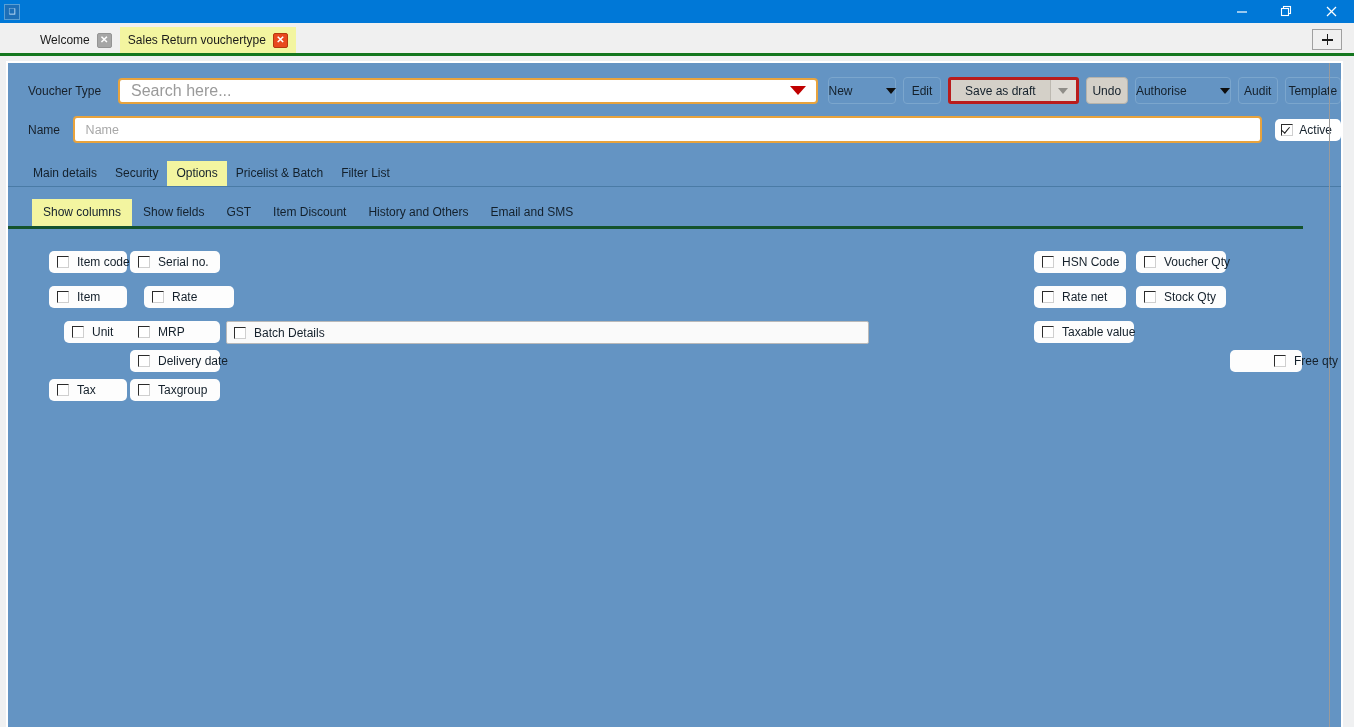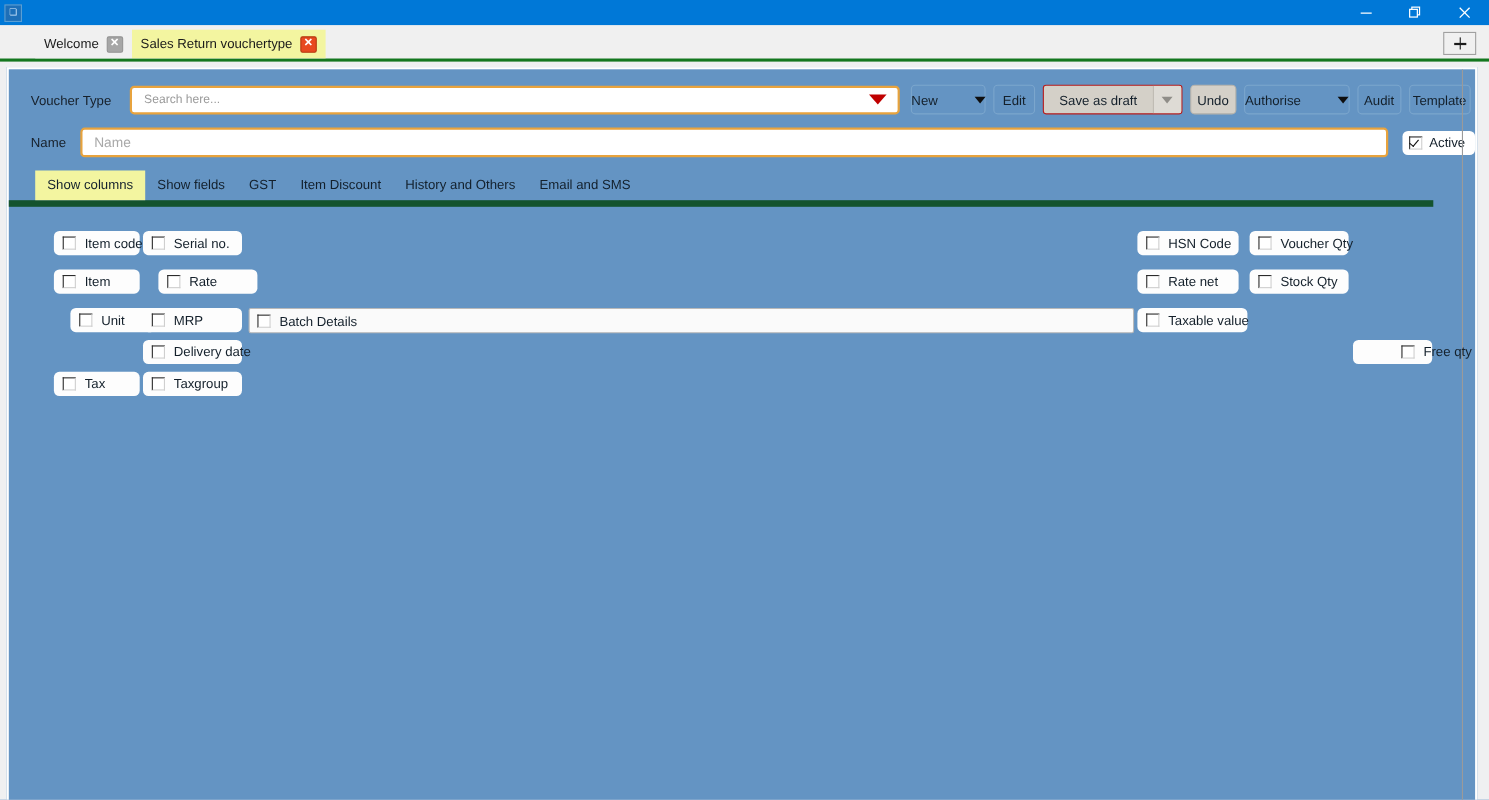--- a/index.html
+++ b/index.html
@@ -75,21 +75,21 @@
   .lbl { font-size: 12px; color: #17202a; }
   .lbl-voucher { width: 88px; }
   .searchbox {
     width: 700px; height: 26px; background: #ffffff;
     border: 2px solid #e8a33d; border-radius: 4px;
     display: flex; align-items: center; padding: 0 4px 0 9px;
     margin-left: 2px;
   }
   .searchbox input {
     flex: 1; border: 0; outline: 0; background: transparent;
-    font-family: "Liberation Sans", sans-serif; font-size: 11px; color: #222;
+    font-family: "Liberation Sans", sans-serif; font-size: 16px; color: #222;
   }
   .searchbox input::placeholder { color: #9a9a9a; }
   .caret-red {
     width: 0; height: 0; margin-right: 6px;
     border-left: 8px solid transparent; border-right: 8px solid transparent;
     border-top: 9px solid #c00000;
   }
 
   
   .toolbar { display: flex; align-items: center; gap: 7px; margin-left: 10px; }
@@ -100,21 +100,21 @@
   }
   .tbtn.ghost { background: transparent; border: 1px solid #7ba6cd; }
   .tbtn.gray  { background: #d4d0c8; border: 1px solid #b7b3ab; }
   .tbtn .cap { padding: 0 10px; }
   .dd-caret {
     width: 0; height: 0; margin-right: 10px; margin-left: 6px;
     border-left: 5px solid transparent; border-right: 5px solid transparent;
     border-top: 6px solid #0e0e0e;
   }
   .splitwrap {
-    height: 27px; display: flex; background: #d4d0c8; border: 1px solid #b91c1c;
+    height: 27px; display: flex; background: #d4d0c8; border: 3px solid #b91c1c;
     border-radius: 3px; overflow: hidden;
   }
   .splitwrap .cap {
     display: flex; align-items: center; padding: 0 14px; font-size: 12px; color: #14202b;
   }
   .splitwrap .drop {
     width: 26px; display: flex; align-items: center; justify-content: center;
     background: #dedbd5; border-left: 1px solid #bdb9b1;
   }
   .dd-caret-gray {
@@ -159,21 +159,21 @@
     margin: 18px 0 0 0; padding-left: 16px; display: flex; align-items: stretch;
     border-bottom: 1px solid #4a7ba6;
   }
   .tabrow1 .t {
     font-size: 12px; color: #13202c; padding: 5px 9px 6px 9px; white-space: nowrap;
   }
   .tabrow1 .t.sel { background: #f3f5a0; }
 
   .tabrow2 {
     margin: 12px 0 0 0; padding-left: 24px; display: flex; align-items: stretch;
-    border-bottom: 6px solid #14532d; width: 1295px;
+    border-bottom: 3px solid #14532d; width: 1295px;
   }
   .tabrow2 .t {
     font-size: 12px; color: #13202c; padding: 6px 11px 7px 11px; white-space: nowrap;
   }
   .tabrow2 .t.sel { background: #f3f5a0; }
 
   
   .options-area { position: relative; height: 300px; }
   .chip {
     position: absolute; height: 22px; background: #fdfdfd; border-radius: 5px;
@@ -272,20 +272,27 @@
     <div class="lbl lbl-name">Name</div>
     <div class="namebox">
       <input type="text" placeholder="Name" style="">
     </div>
     <div class="active-chip">
       <span class="cb checked"></span>
       <span class="lbl2">Active</span>
     </div>
   </div>
 
+  <div class="tabrow1">
+    <div class="t"><span>Main details</span></div>
+    <div class="t"><span>Security</span></div>
+    <div class="t sel"><span>Options</span></div>
+    <div class="t"><span>Pricelist &amp; Batch</span></div>
+    <div class="t"><span>Filter List</span></div>
+  </div>
 
   <div class="tabrow2">
     <div class="t sel"><span>Show columns</span></div>
     <div class="t"><span>Show fields</span></div>
     <div class="t"><span>GST</span></div>
     <div class="t"><span>Item Discount</span></div>
     <div class="t"><span>History and Others</span></div>
     <div class="t"><span>Email and SMS</span></div>
   </div>
 
@@ -322,21 +329,21 @@
     </div>
     <div class="chip" style="left:122px; top:121px; width:90px;">
       <span class="cb"></span>
       <span class="cap2">Delivery date</span>
     </div>
     <div class="chip" style="left:122px; top:150px; width:90px;">
       <span class="cb"></span>
       <span class="cap2">Taxgroup</span>
     </div>
 
-    <div class="chip wide" style="left:218px; top:92px; width:805px;">
+    <div class="chip wide" style="left:218px; top:92px; width:643px;">
       <span class="cb"></span>
       <span class="cap2">Batch Details</span>
     </div>
 
     <div class="chip" style="left:1026px; top:22px; width:92px;">
       <span class="cb"></span>
       <span class="cap2">HSN  Code</span>
     </div>
     <div class="chip" style="left:1026px; top:57px; width:92px;">
       <span class="cb"></span>

